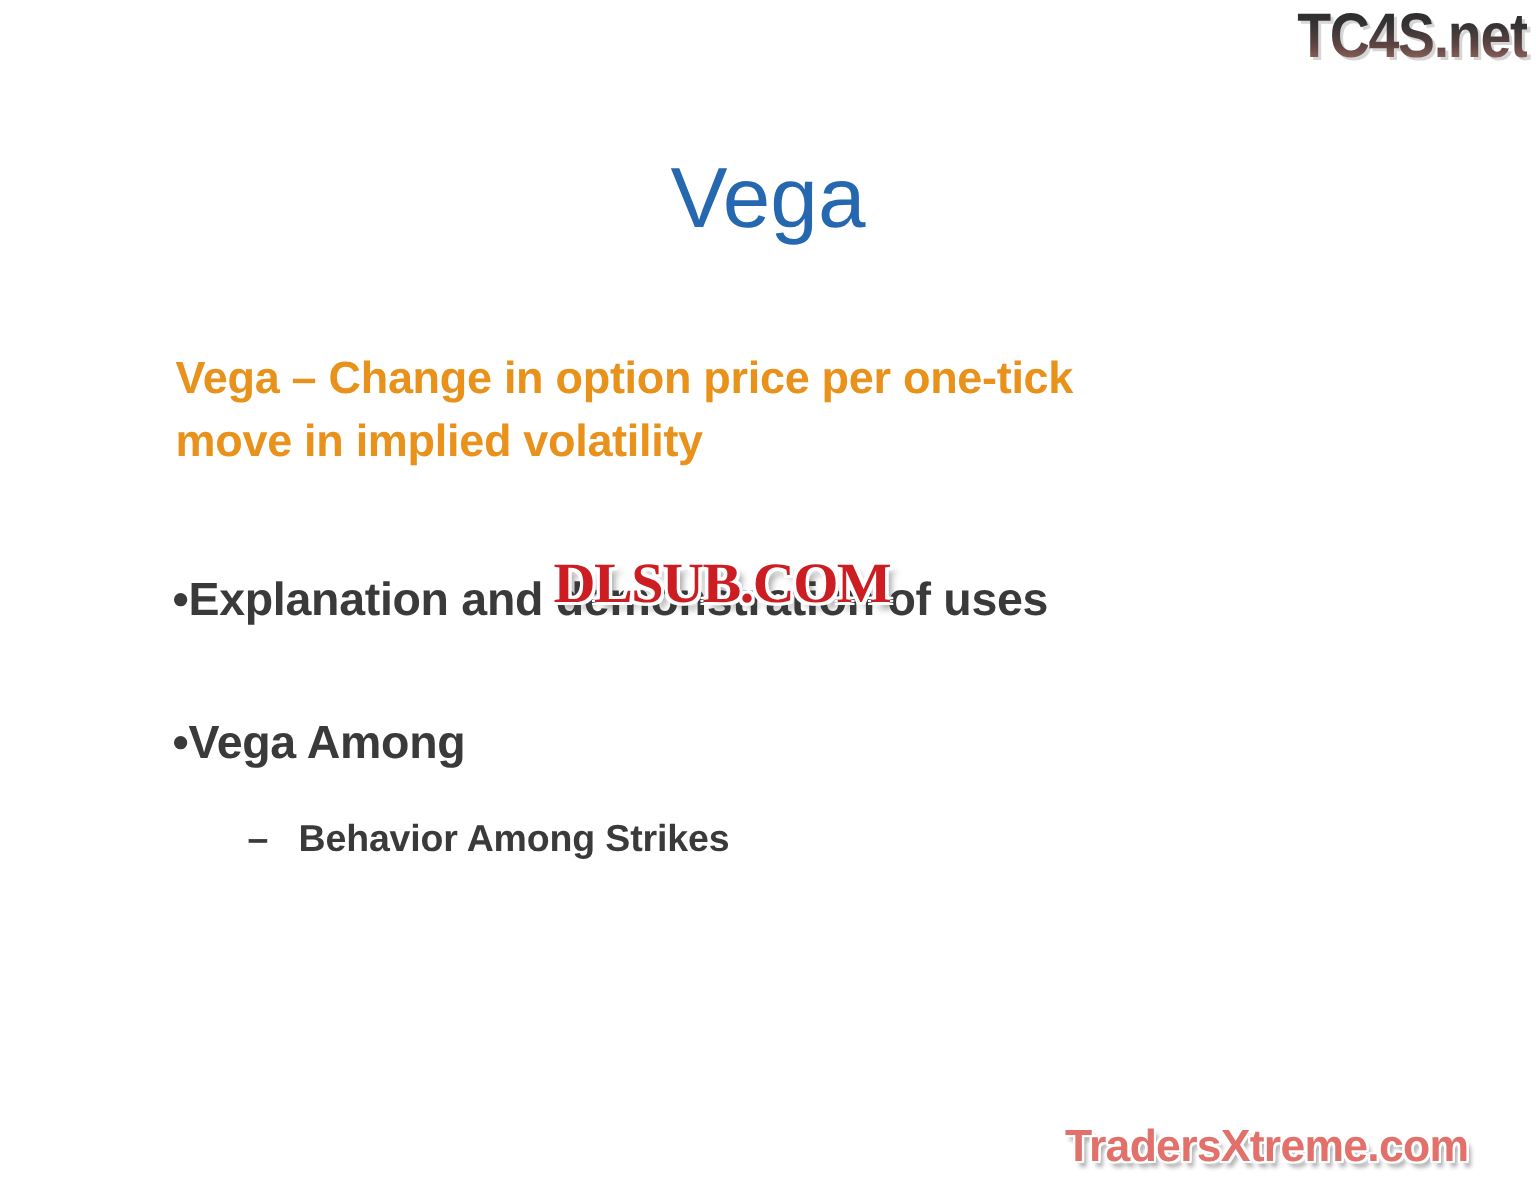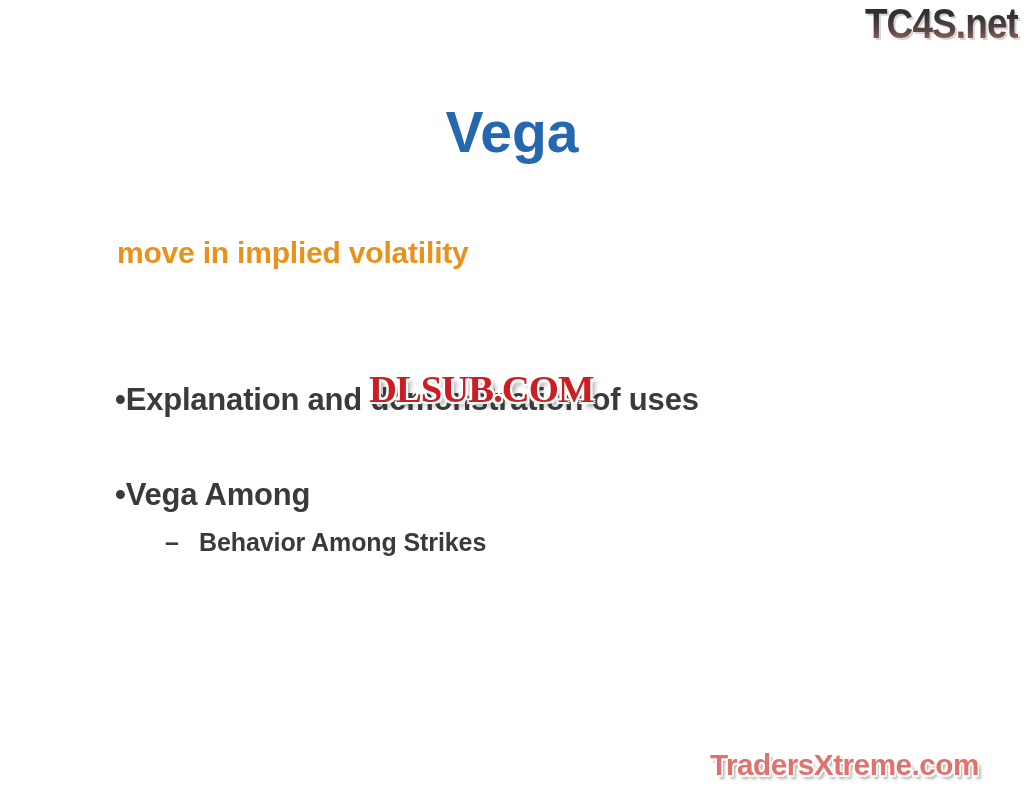--- a/index.html
+++ b/index.html
@@ -55,21 +55,21 @@
   }
 
   
   #slide-title {
     position: absolute;
     left: 0;
     top: 103px;
     width: 1024px;
     text-align: center;
     font-size: 57px;
-    font-weight: bold;
+    font-weight: normal;
     color: #2568B0;
     letter-spacing: 0px;
     line-height: 1.05;
   }
 
   
   #lead-paragraph {
     position: absolute;
     left: 117px;
     top: 232px;
@@ -99,20 +99,21 @@
   }
   .bullet-l2 {
     position: absolute;
     left: 165px;
     font-size: 25px;
     font-weight: bold;
     color: #3A3A3A;
     line-height: 1.1;
     white-space: nowrap;
     letter-spacing: -0.1px;
+    margin-top: 17px;
   }
   .bullet-l2 .dash-mark {
     display: inline-block;
     min-width: 34px;
   }
 
   #bullet-explanation { top: 383px; }
   #bullet-vega-chart  { top: 478px; }
   #bullet-behavior    { top: 529px; }
 
@@ -165,20 +166,21 @@
 <body>
 
 <div id="slide">
 
   <div id="brand-logo-shadow" aria-hidden="true">TC4S.net</div>
   <div id="brand-logo">TC4S.net</div>
 
   <div id="slide-title">Vega</div>
 
   <div id="lead-paragraph">
+    <span class="lead-line">Vega – Change in option price per one-tick</span>
     <span class="lead-line">move in implied volatility</span>
   </div>
 
   <div id="bullet-explanation" class="bullet-l1">
     <span class="bullet-mark">•</span><span>Explanation and demonstration of uses</span>
   </div>
 
   <div id="bullet-vega-chart" class="bullet-l1">
     <span class="bullet-mark">•</span><span>Vega Among</span>
   </div>

